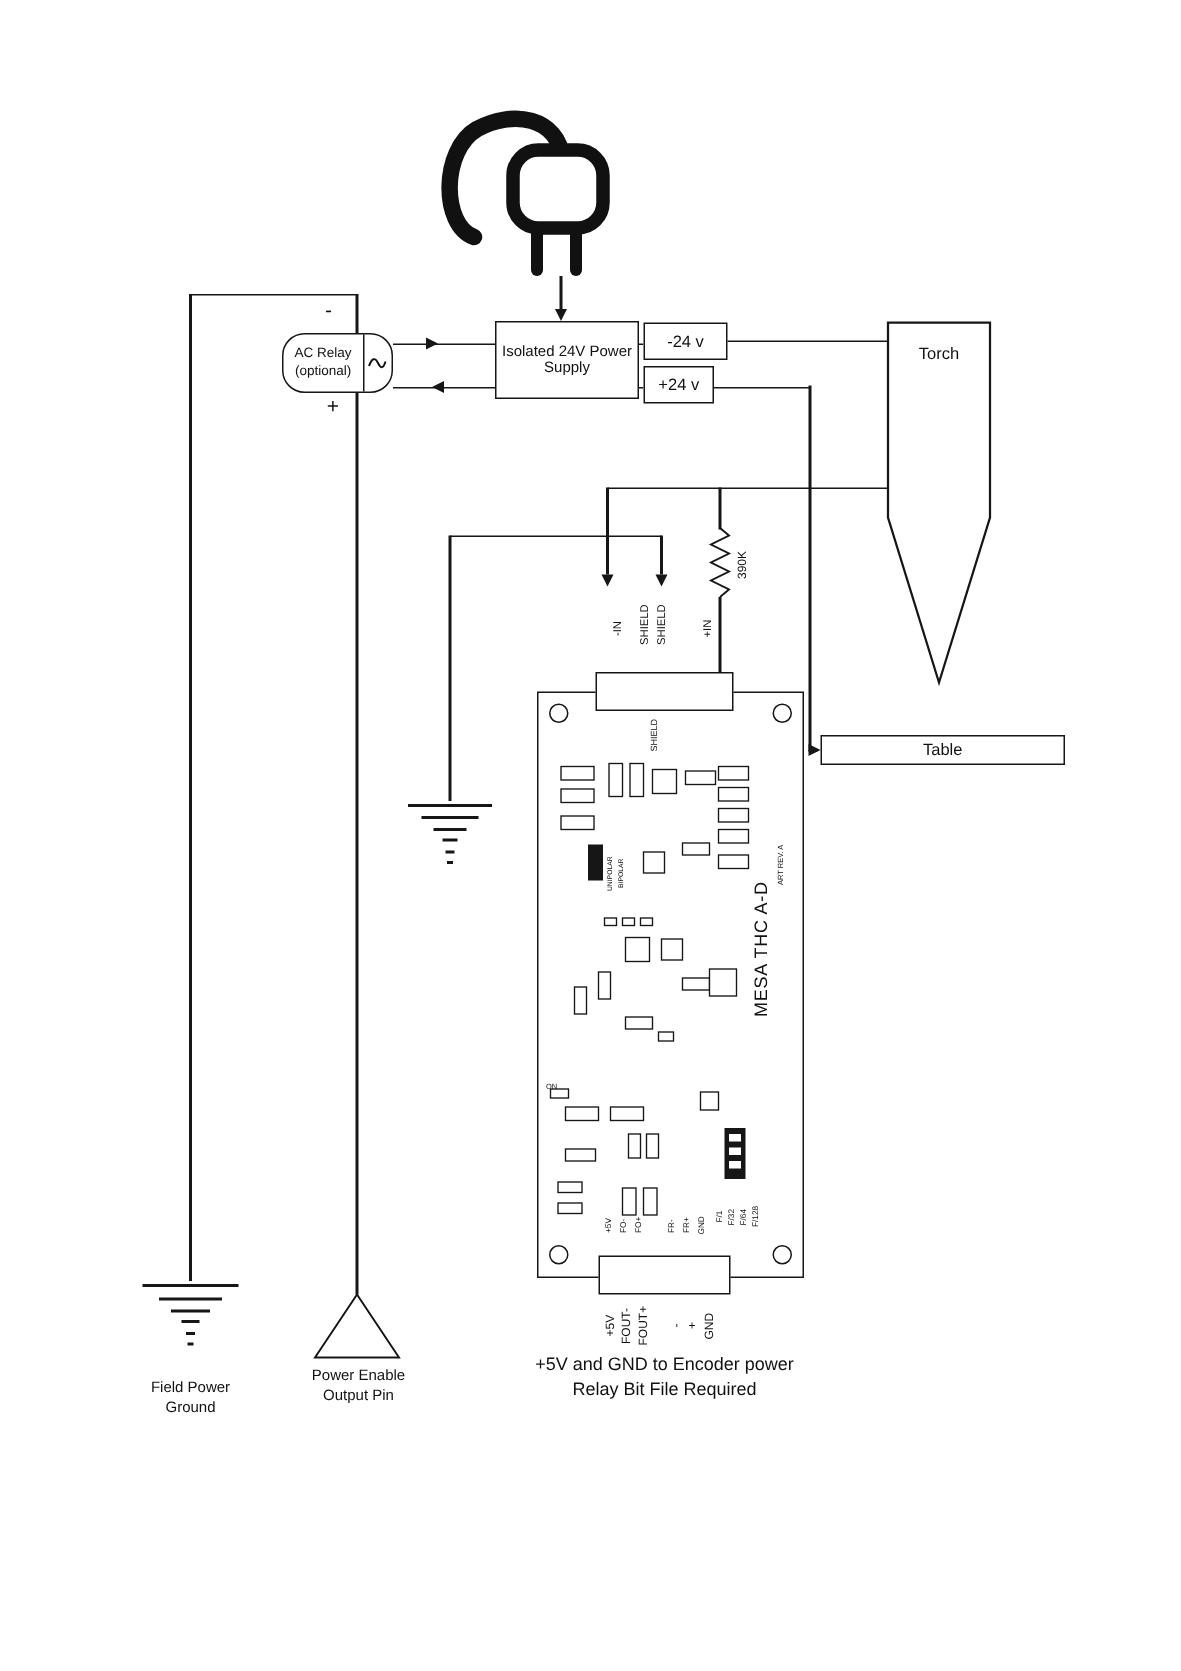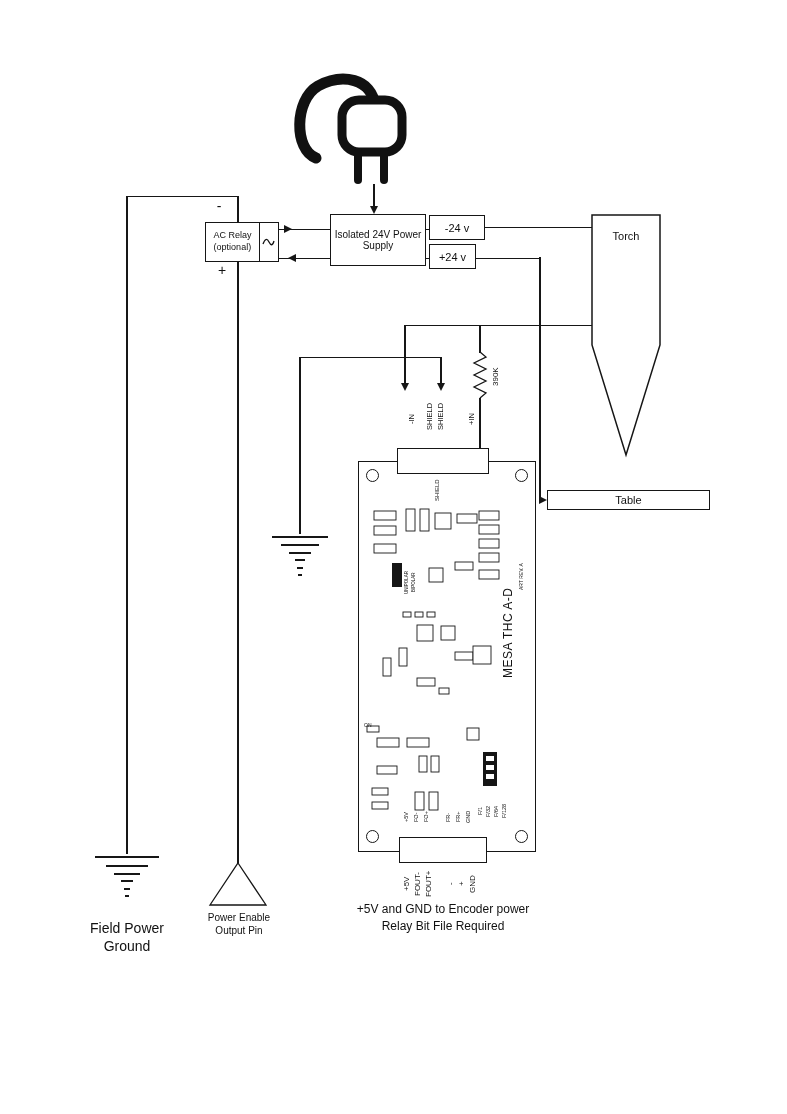--- a/index.html
+++ b/index.html
@@ -70,21 +70,21 @@
     <span>Isolated 24V Power Supply</span>
   </div>
 
   <div class="box" style="left:429px;top:215px;width:56px;height:25px;font-size:11px;">
     <span>-24 v</span>
   </div>
   <div class="box" style="left:429px;top:244px;width:47px;height:25px;font-size:11px;">
     <span>+24 v</span>
   </div>
 
-  <div class="box" style="left:205px;top:222px;width:74px;height:40px;padding:0;">
+  <div class="box" style="left:188px;top:222px;width:74px;height:40px;padding:0;border-radius:15px;">
     <div style="width:55px;font-size:9px;line-height:1.3;text-align:center;">
       <div>AC Relay</div>
       <div>(optional)</div>
     </div>
     <div style="width:19px;height:100%;border-left:1px solid #161616;display:flex;align-items:center;justify-content:center;">
       <svg width="15" height="14" viewBox="0 0 15 14" style="position:static;">
         <path d="M2 9 Q 5 1 8 7 T 13 6" fill="none" stroke="#111" stroke-width="1.3"></path>
       </svg>
     </div>
   </div>
@@ -201,21 +201,21 @@
   <div class="vtext" style="left:467px;top:866px;width:11px;height:36px;font-size:8px;">GND</div>
 
   <div>
     <div class="gline" style="left:95px;top:856px;width:64px;"></div>
     <div class="gline" style="left:106px;top:865px;width:42px;"></div>
     <div class="gline" style="left:114px;top:873px;width:26px;"></div>
     <div class="gline" style="left:121px;top:880px;width:12px;"></div>
     <div class="gline" style="left:124px;top:888px;width:6px;"></div>
     <div class="gline" style="left:125px;top:895px;width:4px;"></div>
   </div>
-  <div class="lbl" style="left:84px;top:920px;width:86px;font-size:14px;">
+  <div class="lbl" style="left:84px;top:920px;width:86px;font-size:10px;">
     <div>Field Power</div>
     <div>Ground</div>
   </div>
 
   <svg style="left:208px;top:861px;" width="60" height="46" viewBox="0 0 60 46">
     <polygon points="30,2 58,44 2,44" fill="#fff" stroke="#161616" stroke-width="1.3"></polygon>
   </svg>
   <div class="lbl" style="left:203px;top:912px;width:72px;font-size:10px;">
     <div>Power Enable</div>
     <div>Output Pin</div>

